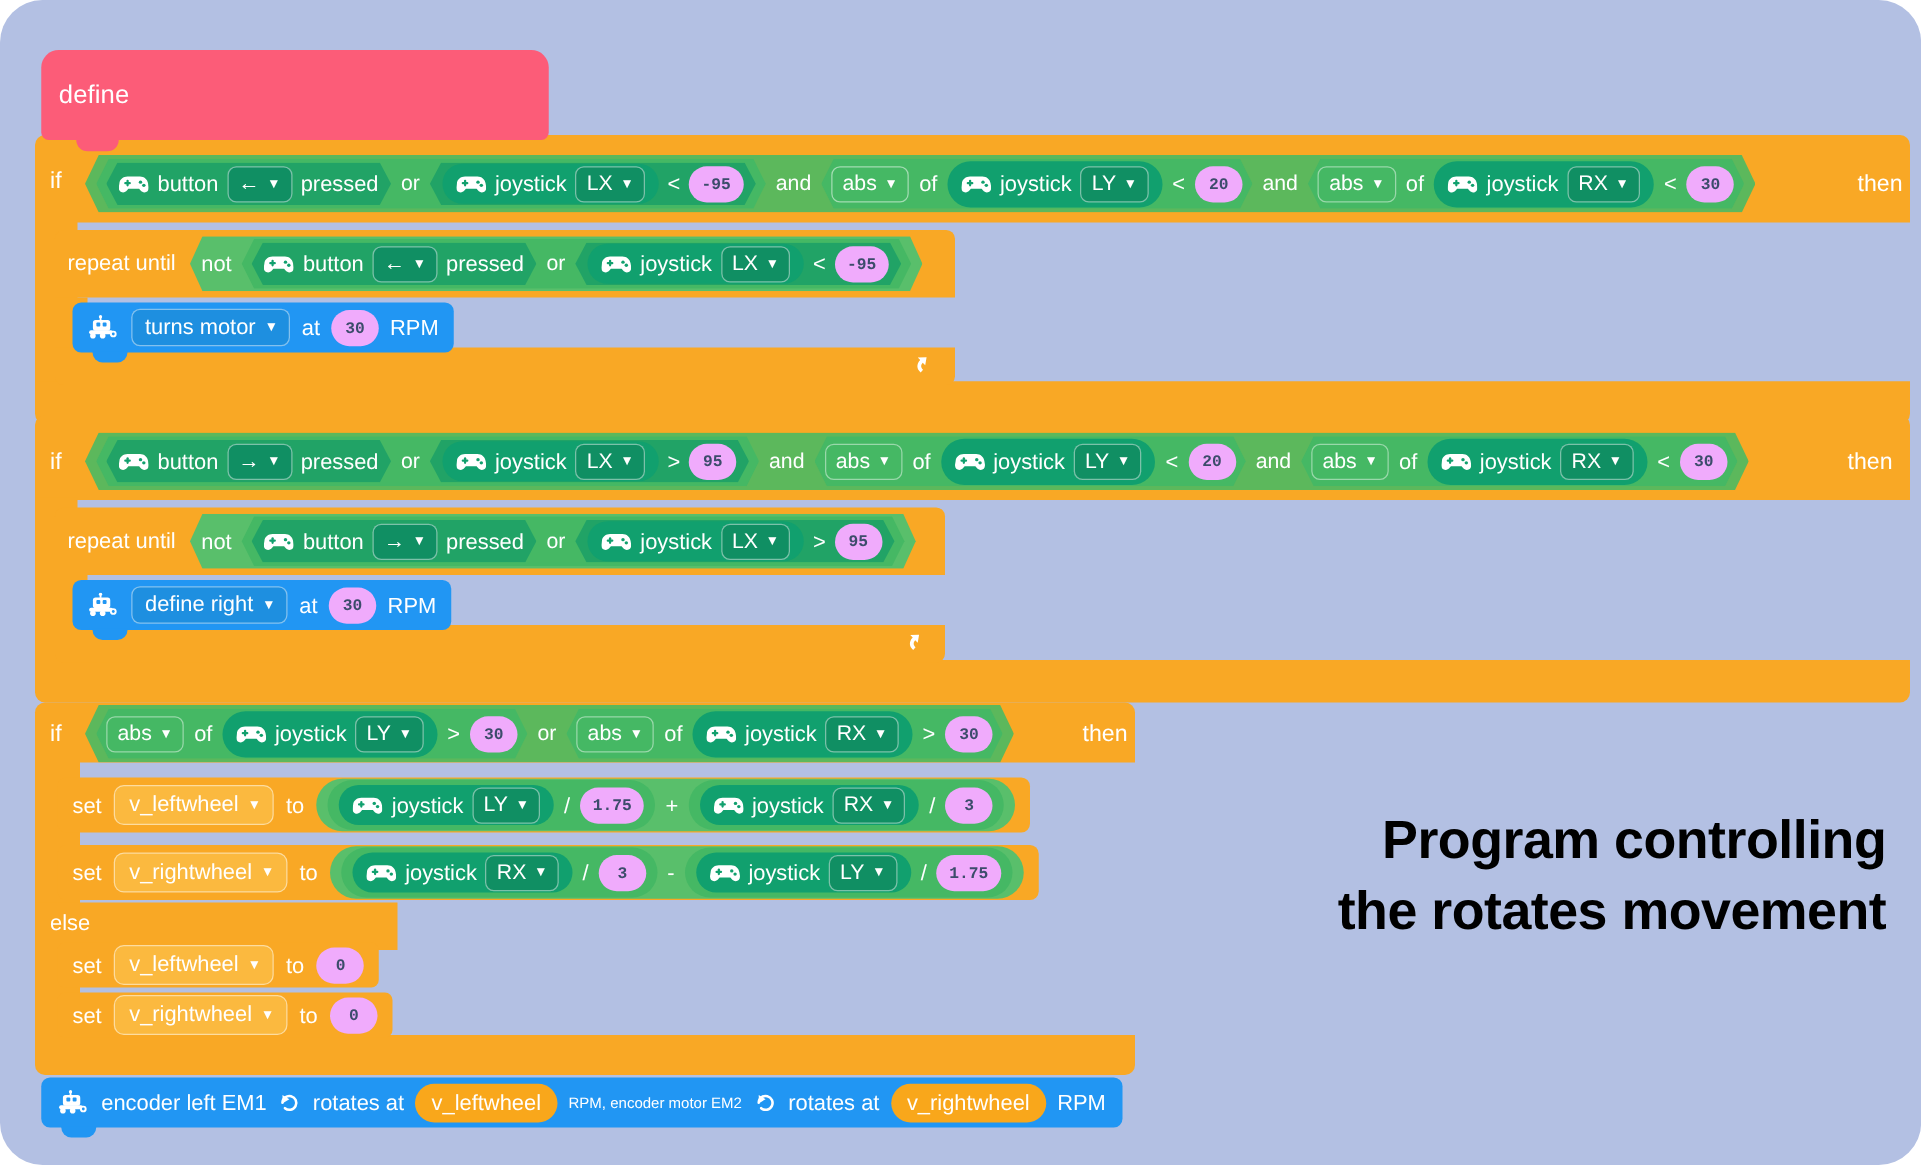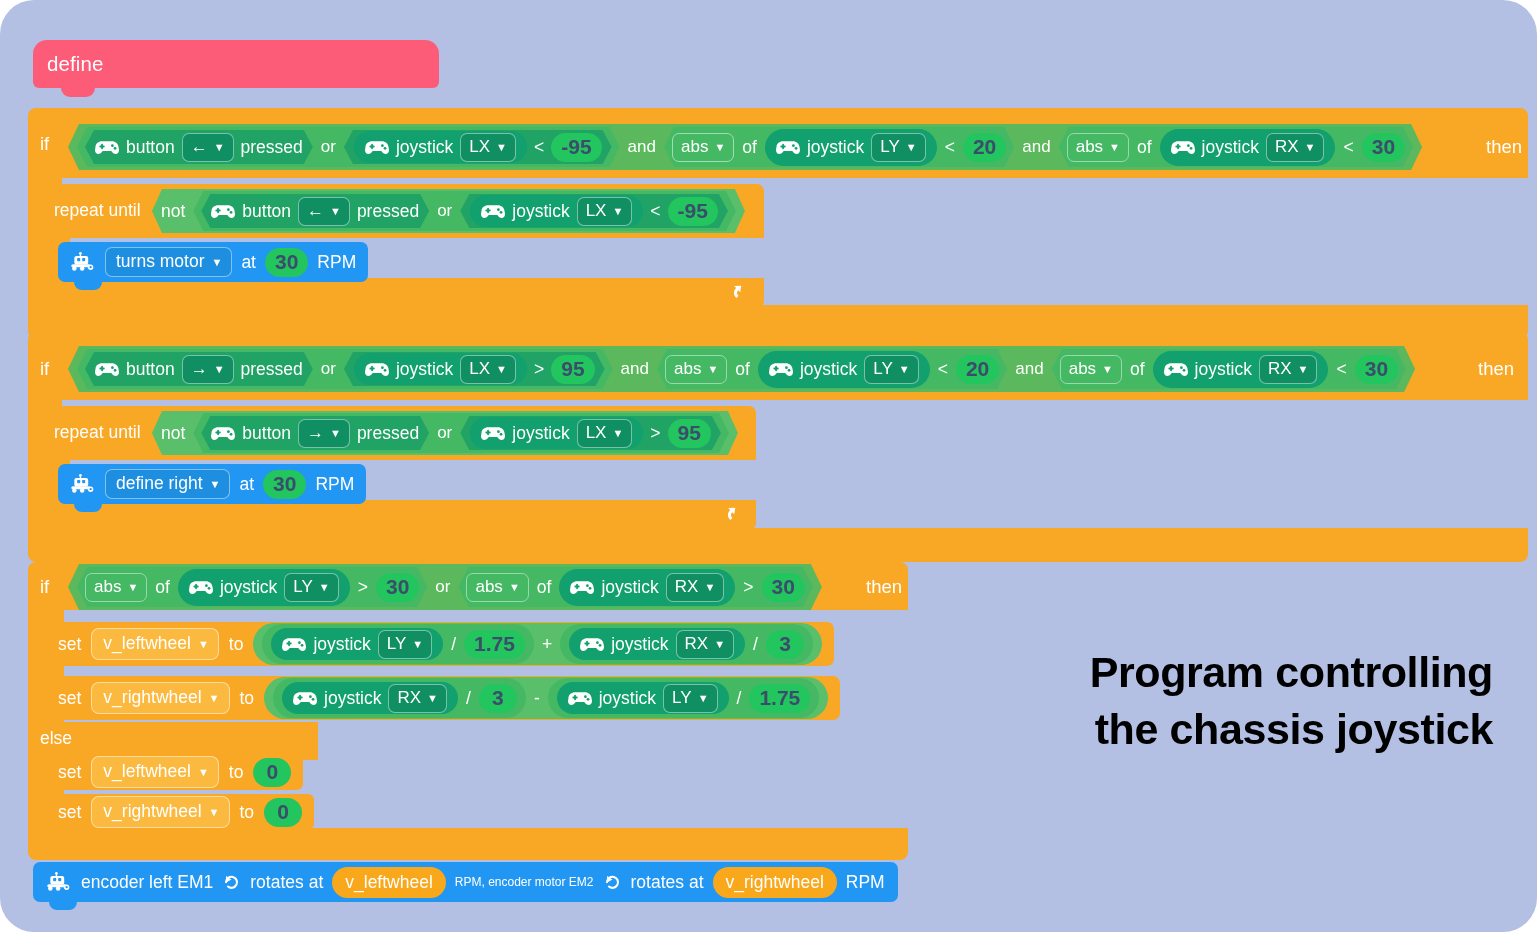--- a/index.html
+++ b/index.html
@@ -16,21 +16,21 @@
     border-radius: 34px;
     overflow: hidden;
   }
 
   
   .row { display: flex; align-items: center; }
 
   
   .define-hat {
     position: absolute; left: 33px; top: 40px;
-    width: 406px; height: 48px;
+    width: 406px; height: 72px;
     background: #fc5c78;
     border-radius: 14px 14px 6px 6px;
     display: flex; align-items: center;
     padding-left: 14px;
     z-index: 6;
   }
   .define-hat::after {
     content: ""; position: absolute; left: 28px; bottom: -9px;
     width: 34px; height: 11px; background: #fc5c78;
     border-radius: 0 0 9px 9px;
@@ -106,22 +106,22 @@
     border-radius:7px; padding:3px 8px 4px 8px;
     color:#fff; font-size:17px; white-space:nowrap;
   }
   .dd-dark { background:#108f63; }
   .dd-plain { background:transparent; }
   .caret { font-size:11px; line-height:1; transform:translateY(1px); }
 
   
   .num {
     display:inline-flex; align-items:center; justify-content:center;
-    background:#22c55e; color:#3c4c6b; font-size:21px; font-weight:bold;
-    border-radius:15px; min-width:38px; height:29px; padding:0 10px;
+    background:#f0abfc; color:#3c4c6b; font-size:13px; font-weight:bold;
+    border-radius:15px; min-width:38px; height:29px; padding:0 10px;font-family:Liberation Mono, monospace;
   }
 
   
   .var-pill {
     display:inline-flex; align-items:center; gap:6px;
     background:#f9a71b; color:#fff; font-size:17.5px;
     border-radius:16px; height:31px; padding:0 13px;
   }
   .var-dd {
     display:inline-flex; align-items:center; gap:7px;
@@ -154,21 +154,21 @@
     padding:0 12px;
   }
 
   
   .gp { width:24px; height:17px; display:inline-block; }
   .car { width:26px; height:20px; display:inline-block; }
   .loopic { width:20px; height:20px; display:inline-block; }
 
   
   .caption {
-    position:absolute; right:44px; top:644px;
+    position:absolute; right:28px; top:644px;
     text-align:right; color:#000000;
     font-size:43px; font-weight:bold; line-height:1.32;
     letter-spacing:-.4px;
   }
 </style>
 </head>
 <body>
 
 <svg width="0" height="0" style="position:absolute">
   <defs>
@@ -637,16 +637,16 @@
     <svg style="width:19px;height:19px">
         <use href="#sym-rot"></use>
       </svg>
     <span class="kw" style="font-size:17.5px">rotates at</span>
     <span class="var-pill">v_rightwheel</span>
     <span class="kw" style="font-size:17.5px">RPM</span>
   </div>
 
   <div class="caption">
     <div>Program controlling</div>
-    <div>the chassis joystick</div>
+    <div>the rotates movement</div>
   </div>
 
 </div>
 
 </body></html>

